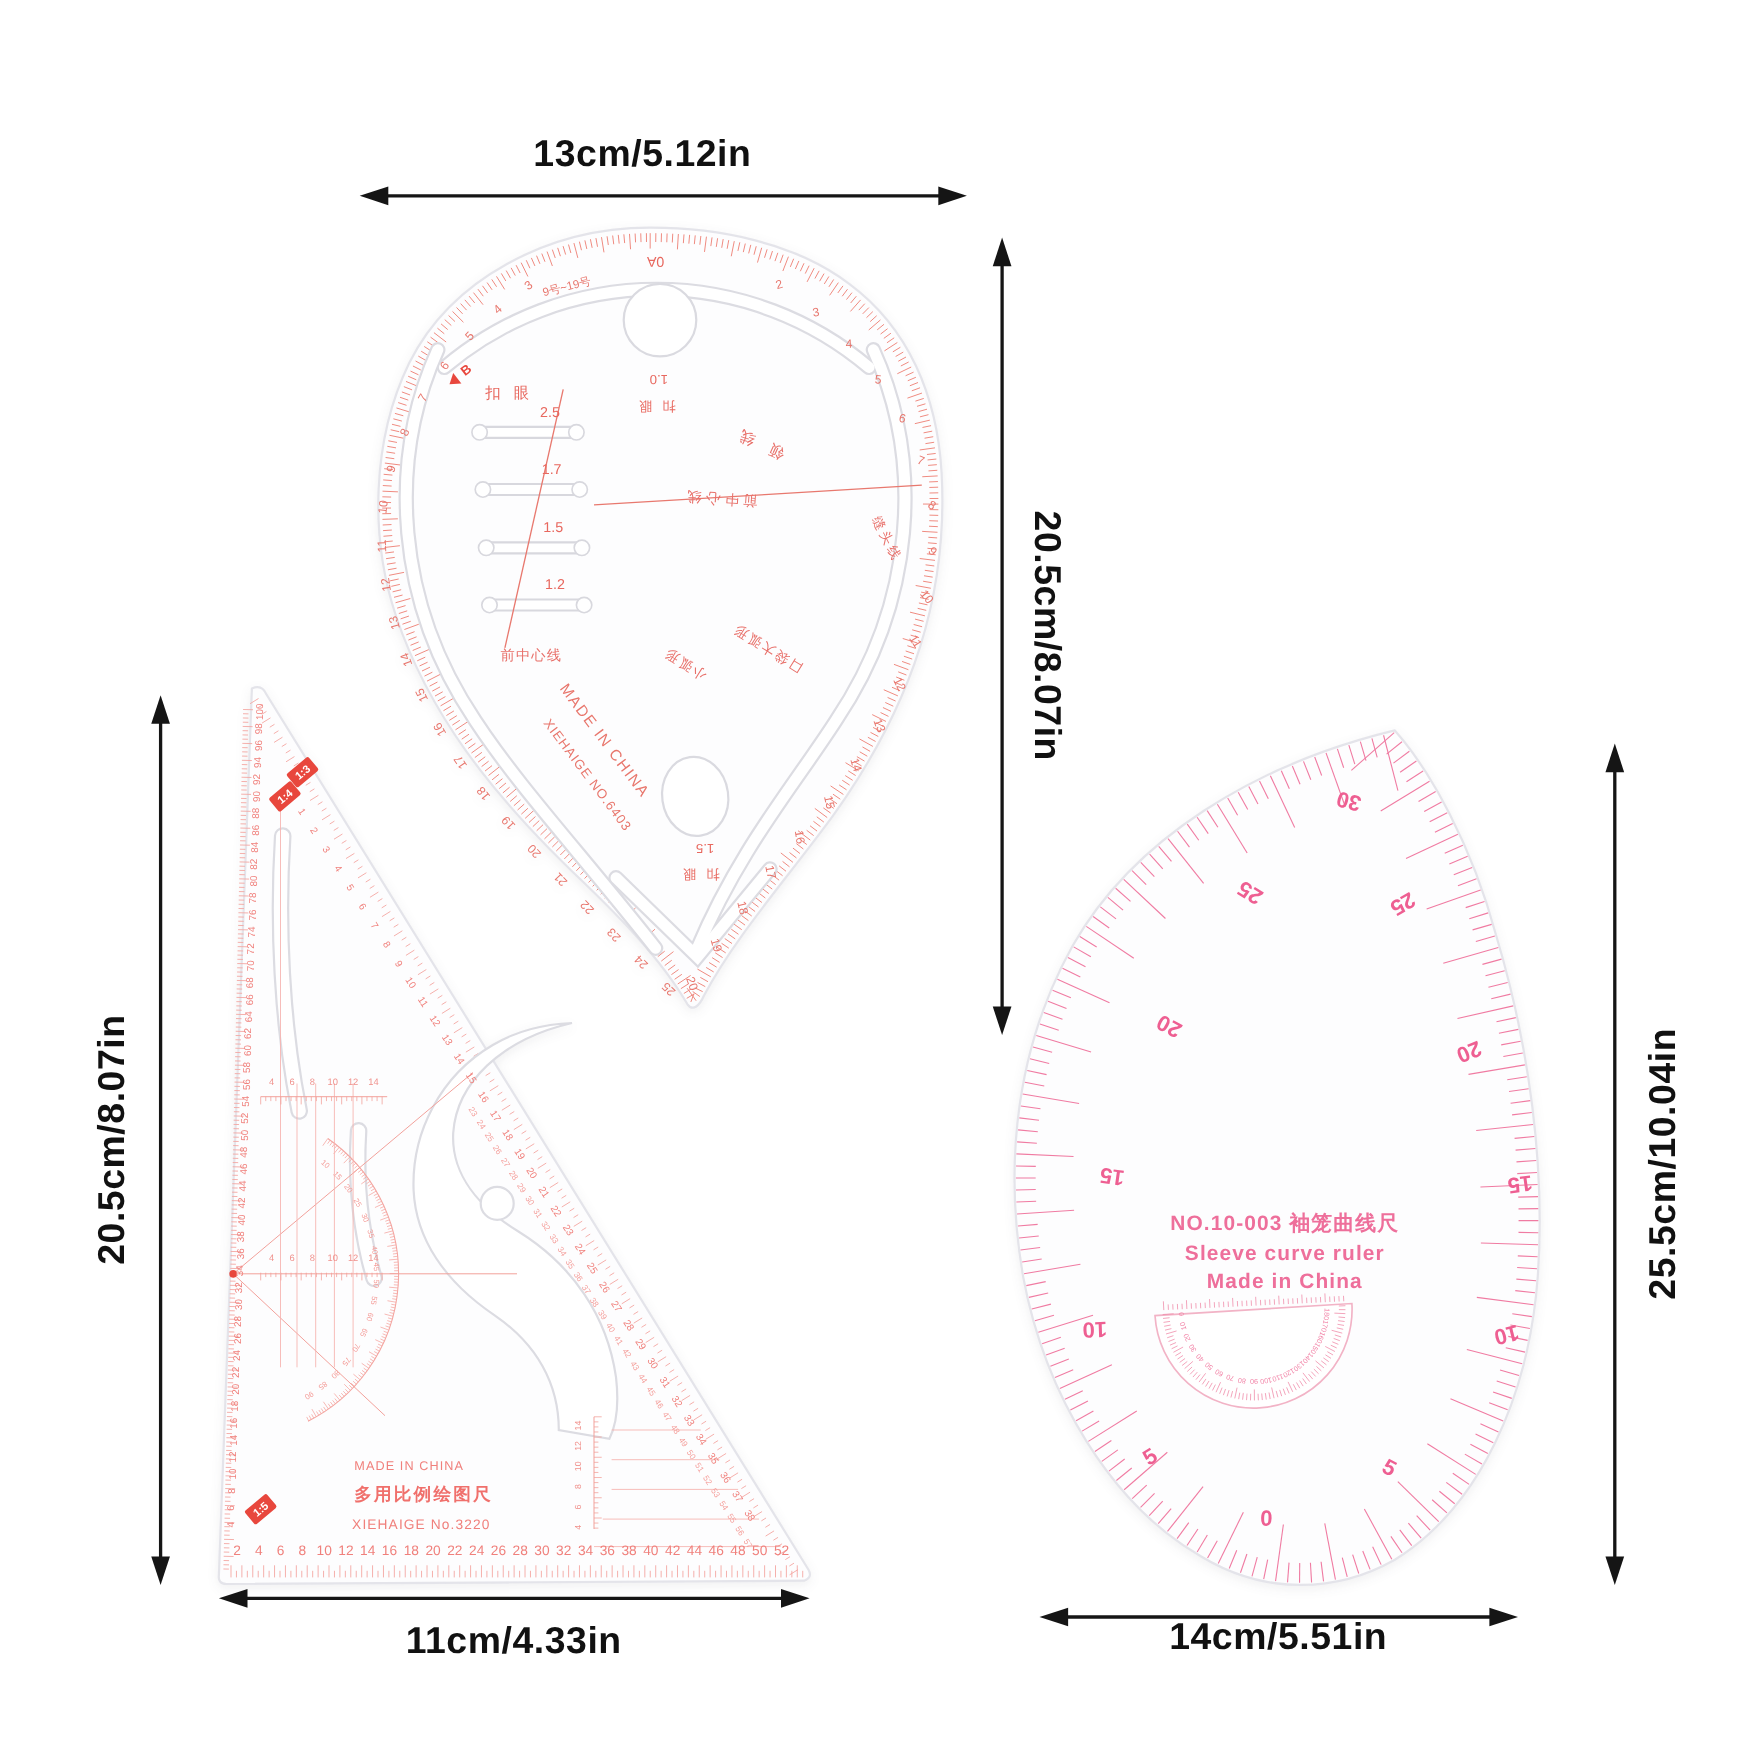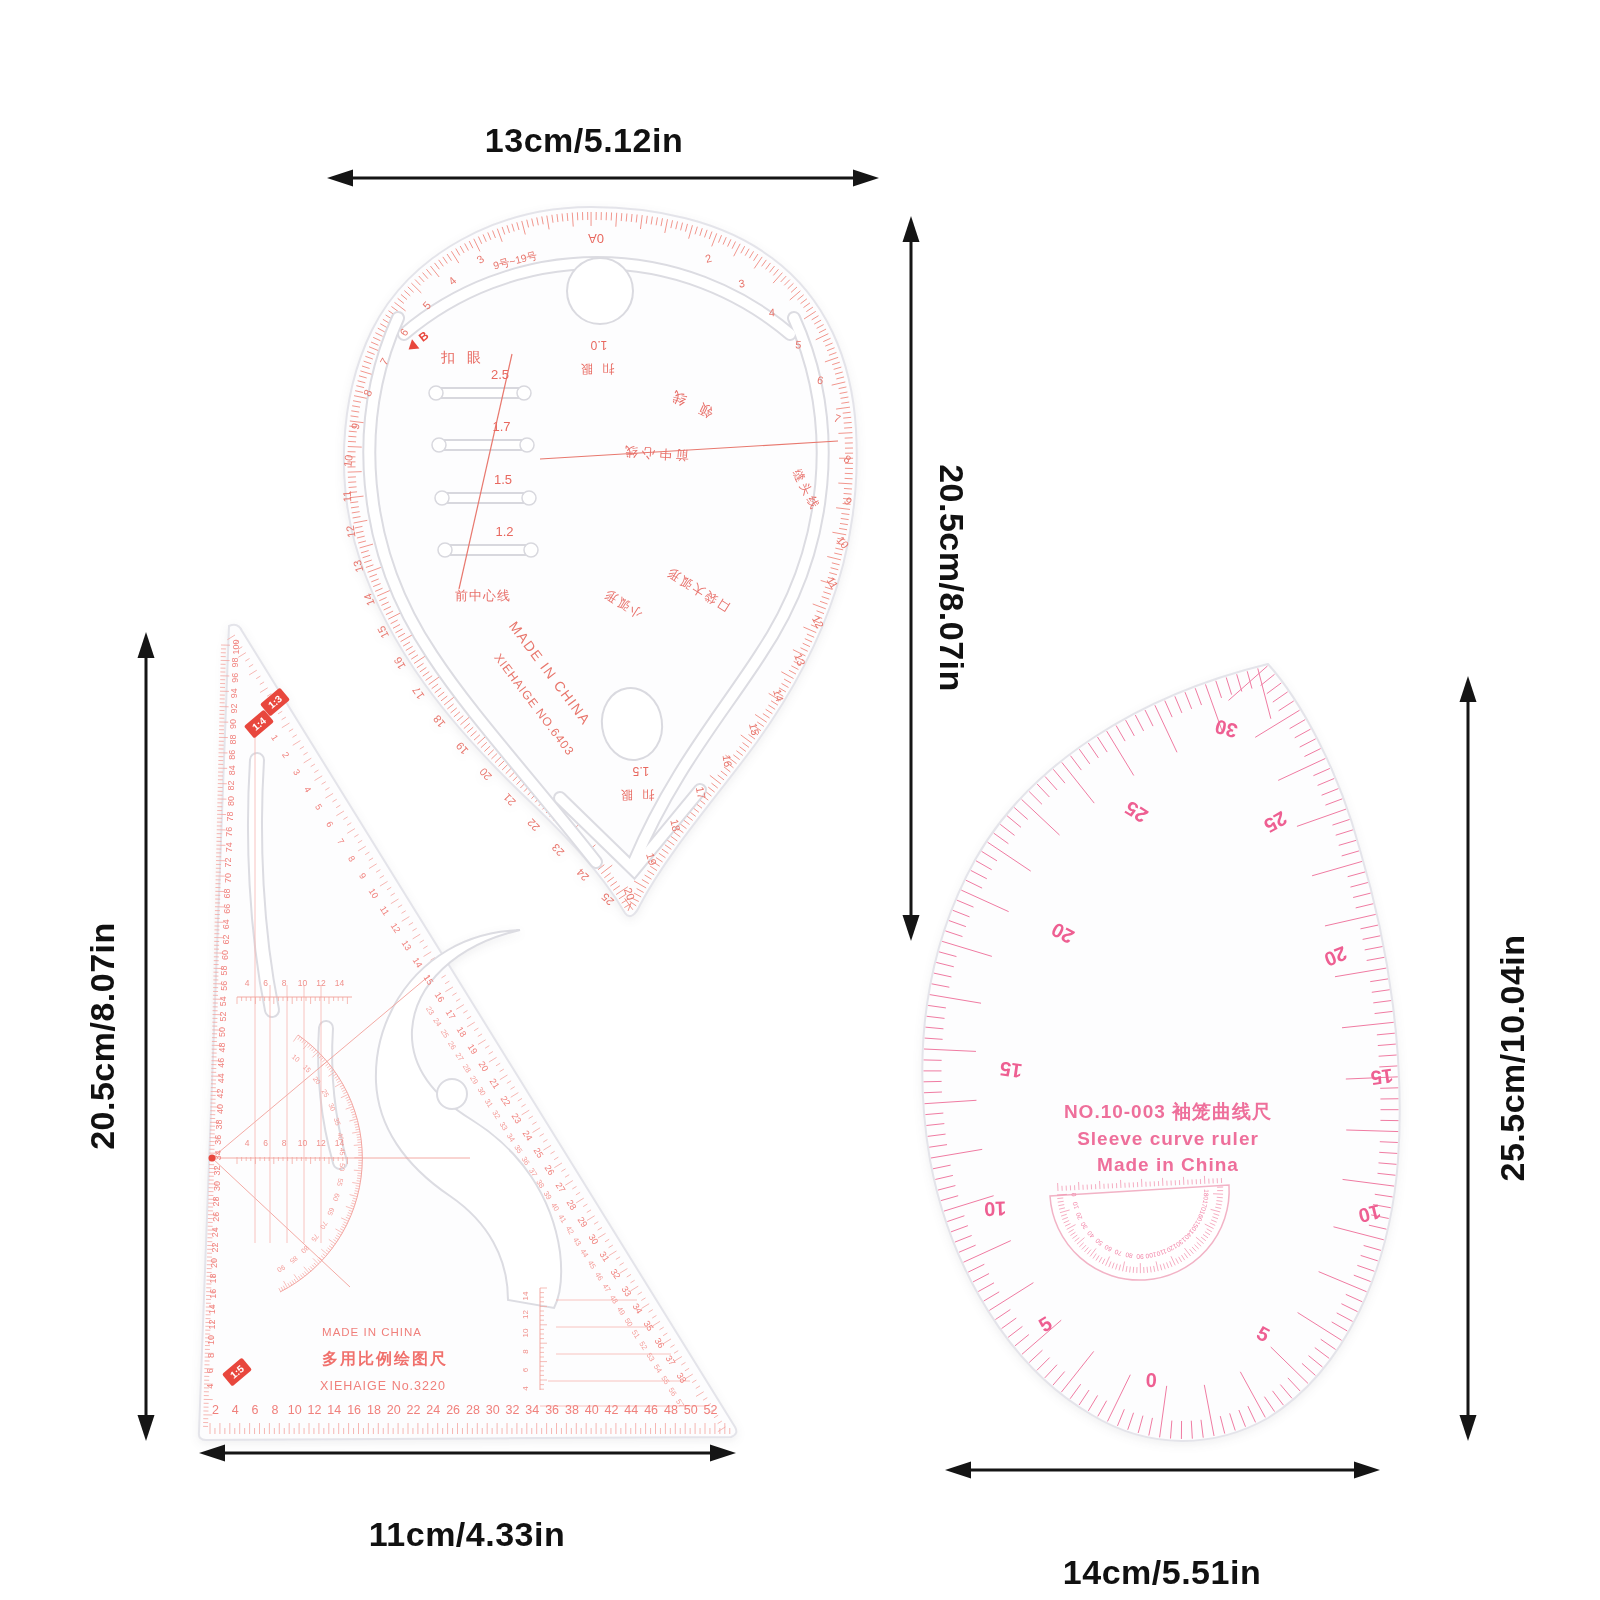--- a/index.html
+++ b/index.html
@@ -1811,16 +1811,16 @@
       <line x1="963" y1="1470" x2="1362" y2="1470"></line>
       <polygon points="945,1470 971,1461.5 971,1478.5" stroke="none"></polygon>
       <polygon points="1380,1470 1354,1461.5 1354,1478.5" stroke="none"></polygon>
     </g>
   </g>
 </svg>
 
 <div class="dim-label" style="left:584px;top:140px;">13cm/5.12in</div>
 <div class="dim-label r90" style="left:951px;top:578px;">20.5cm/8.07in</div>
 <div class="dim-label rm90" style="left:102px;top:1036px;">20.5cm/8.07in</div>
-<div class="dim-label" style="left:467px;top:1492px;margin-top:42px;">11cm/4.33in</div>
+<div class="dim-label" style="left:467px;top:1492px;">11cm/4.33in</div>
 <div class="dim-label rm90" style="left:1512px;top:1058px;">25.5cm/10.04in</div>
-<div class="dim-label" style="left:1162px;top:1572px;text-align:center;">14cm/5.51in</div>
+<div class="dim-label" style="left:1162px;top:1489px;text-align:center;">14cm/5.51in</div>
 </div>
 
 </body></html>

